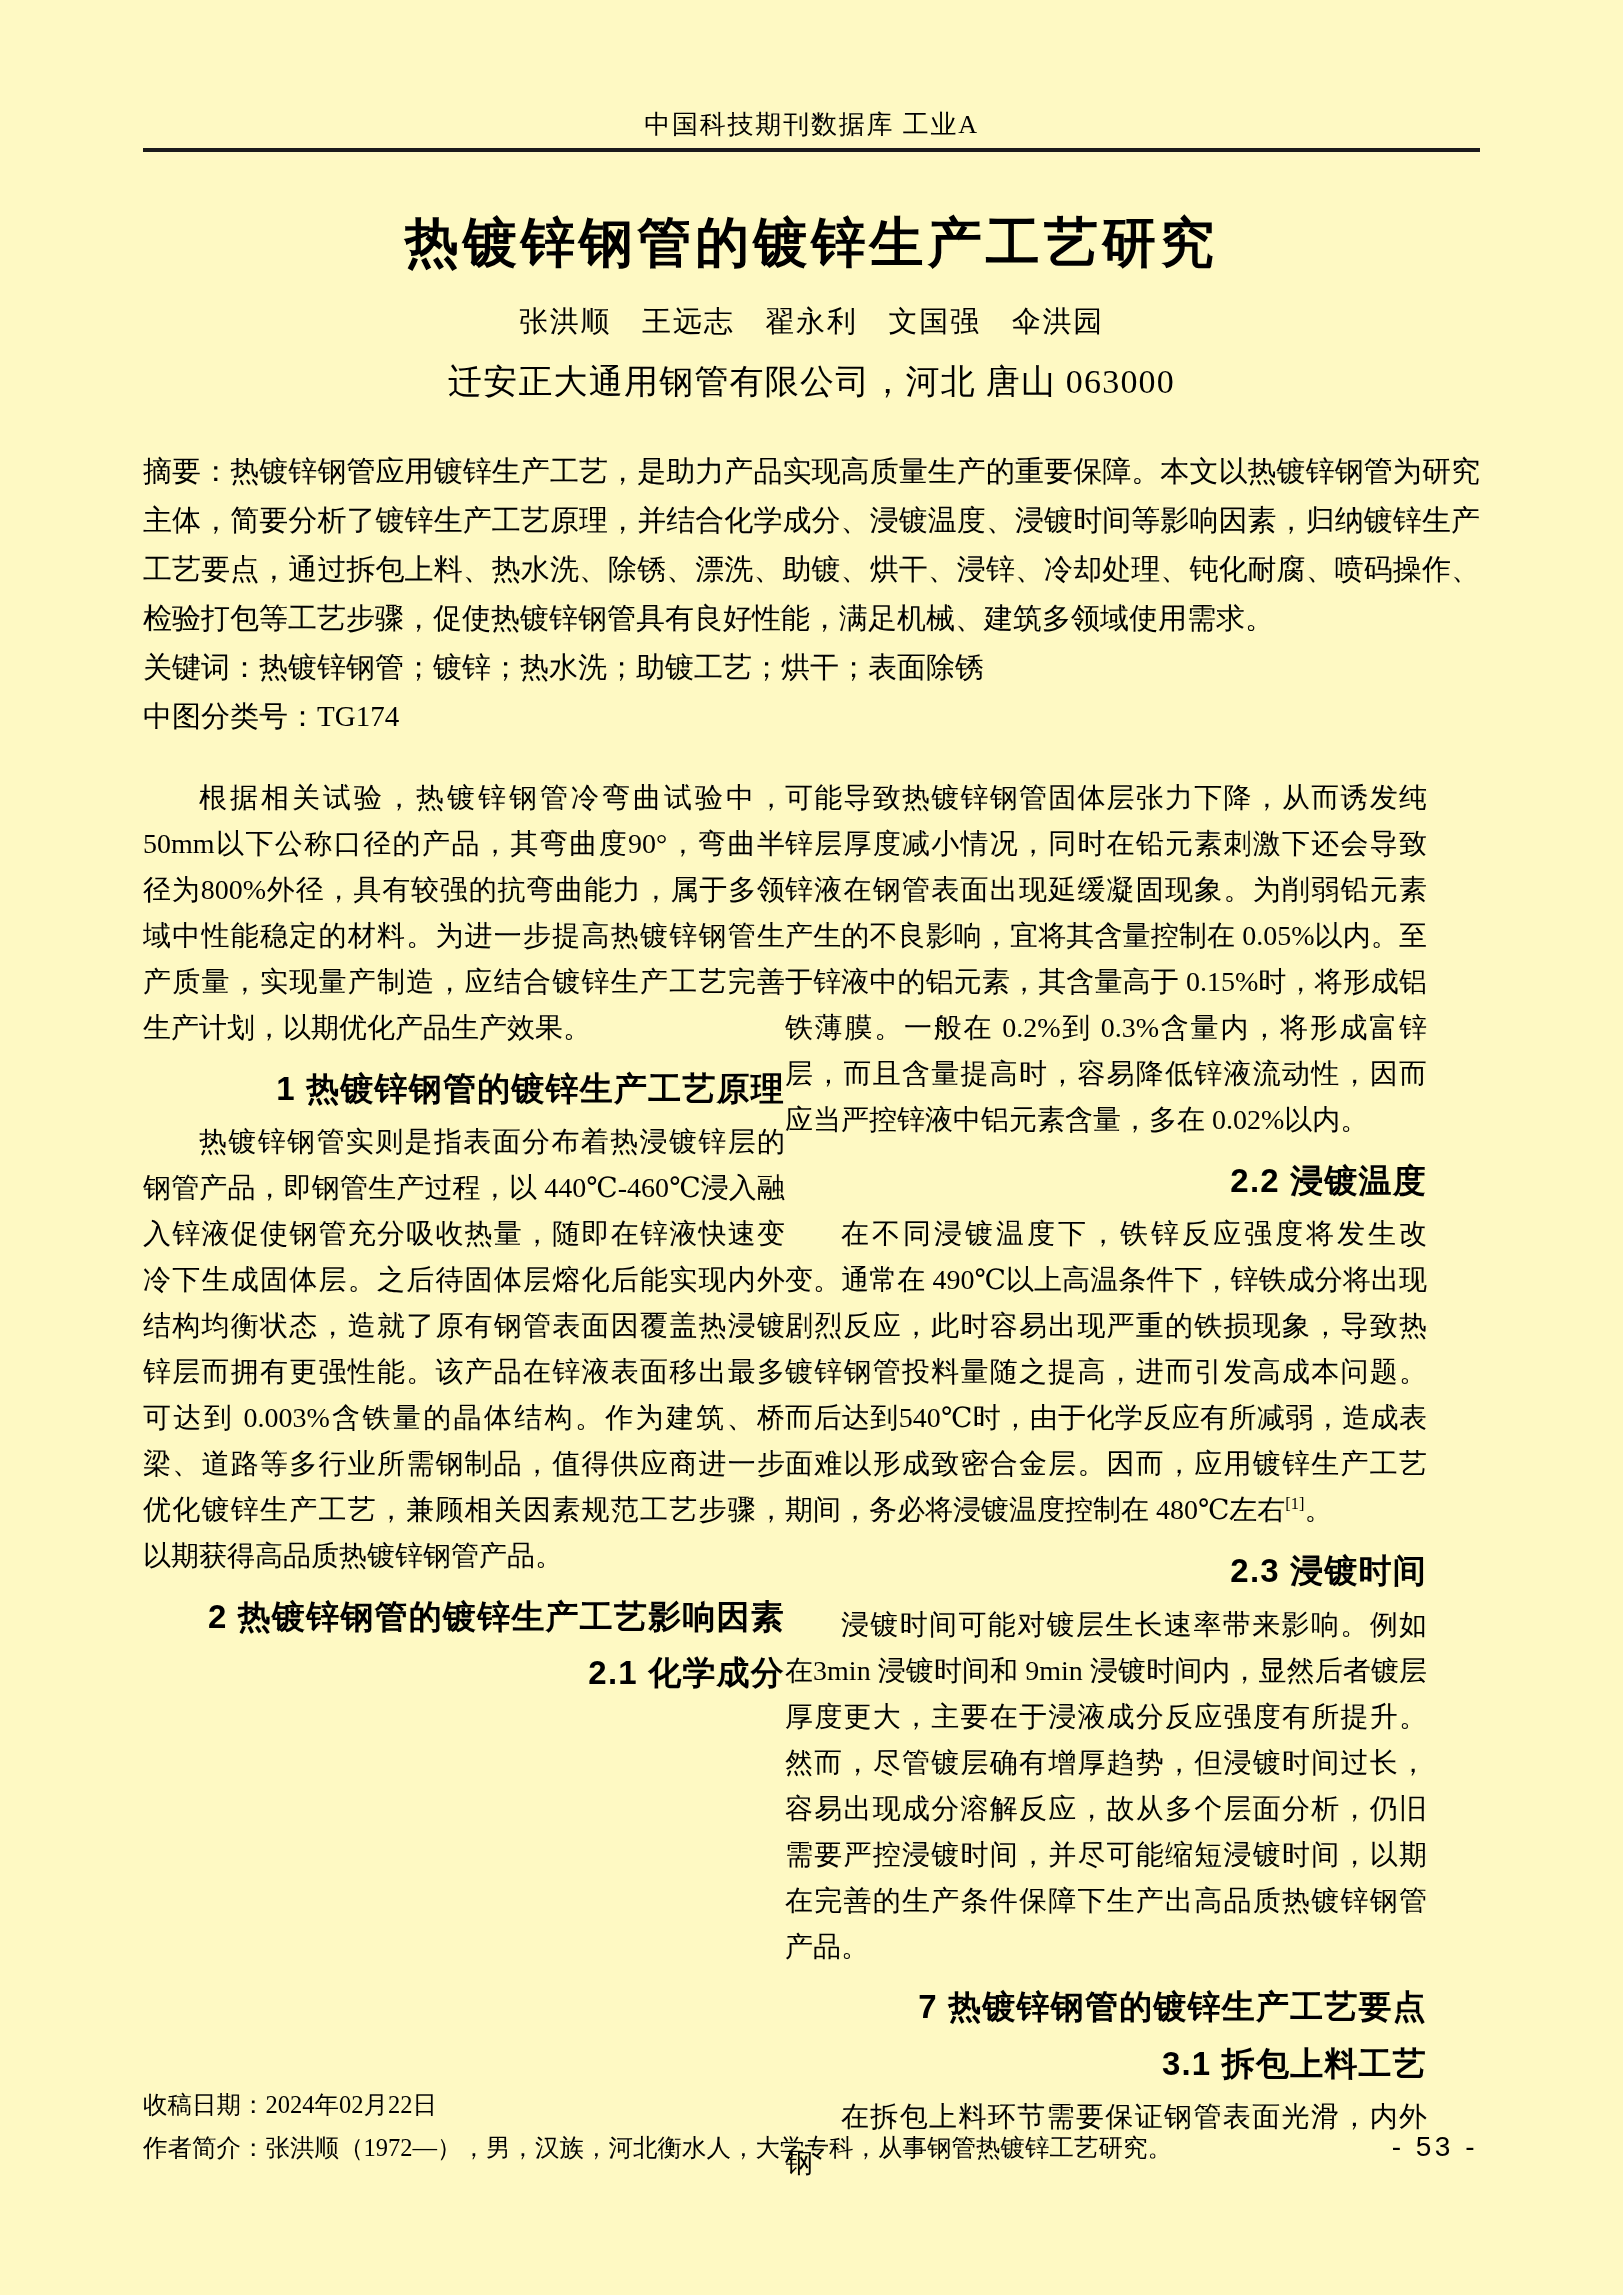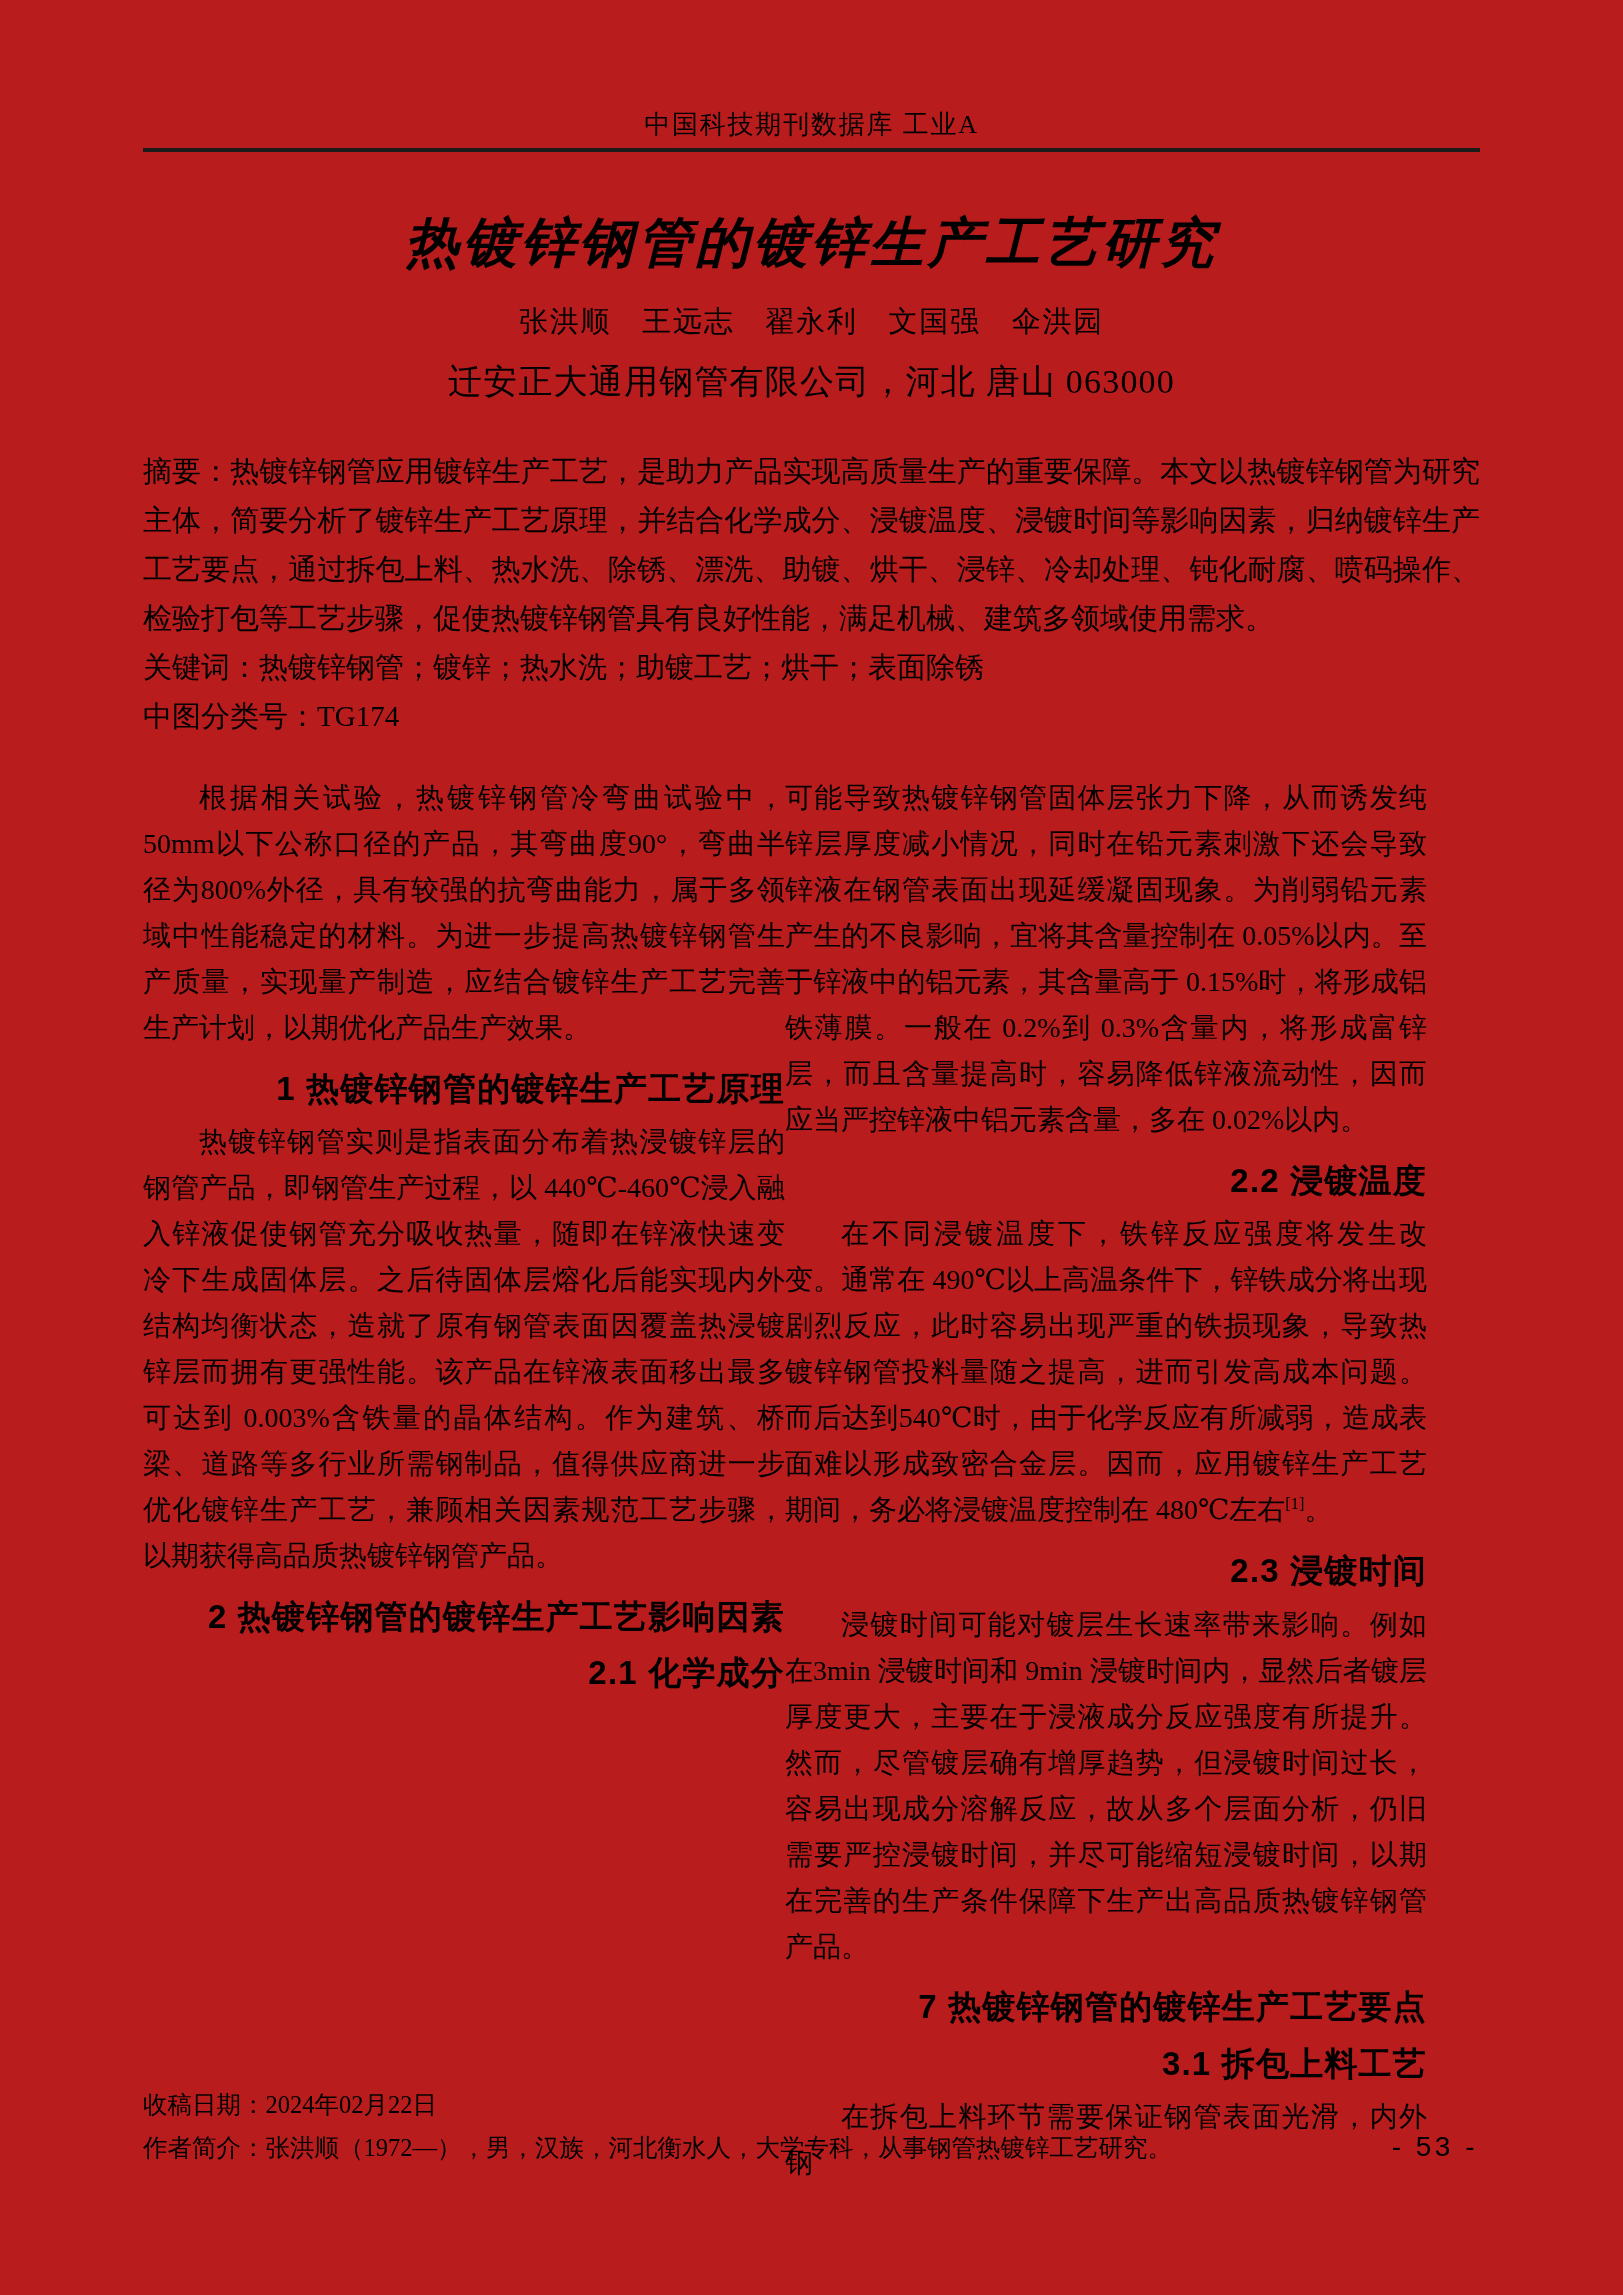--- a/index.html
+++ b/index.html
@@ -1,21 +1,21 @@
 <!DOCTYPE html>
 <html style="font-size:9.3px"><head>
 <meta charset="utf-8">
 <style>
   html, body { margin: 0; padding: 0; background: #e8e8e8; }
   .page {
     position: relative;
     width: 1623px;
     height: 2295px;
     margin: 0 auto;
-    background: #b91c1c;
+    background: #fef9c3;
     color: #000000;
     font-family: "Liberation Serif", "DejaVu Serif", serif;
     overflow: hidden;
   }
   .content { padding: 0 143px; }
 
   
   .journal-head {
     padding-top: 111px;
     text-align: center;
@@ -33,21 +33,20 @@
 
   
   .paper-title {
     margin: 61px 0 0 0;
     text-align: center;
     font-size: 54px;
     line-height: 58px;
     font-weight: bold;
     letter-spacing: 4.1px;
     font-family: "Liberation Sans", "DejaVu Sans", sans-serif;
-    font-style: italic;
   }
   .authors-line {
     margin-top: 34px;
     text-align: center;
     font-size: 29px;
     line-height: 33px;
     letter-spacing: 1.8px;
   }
   .affiliation-line {
     margin-top: 27px;

